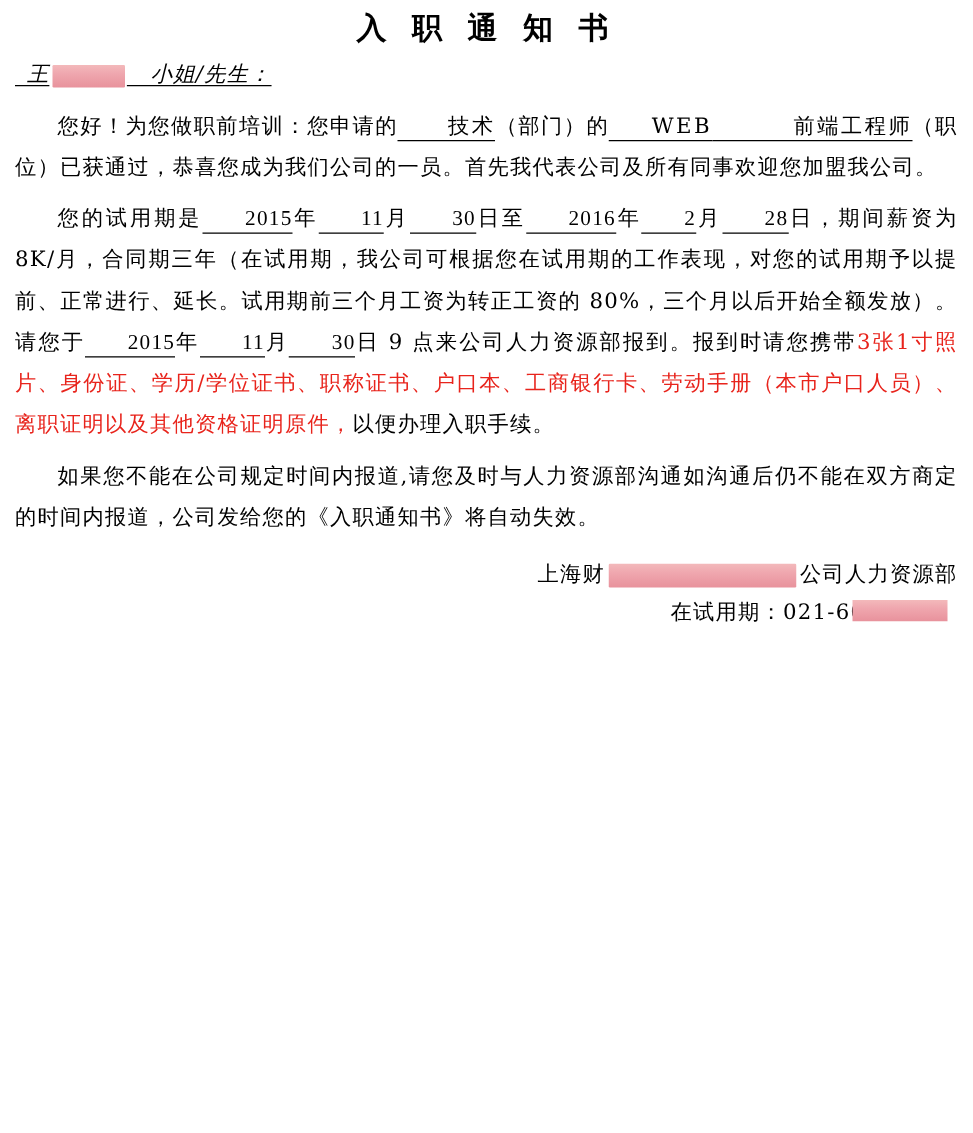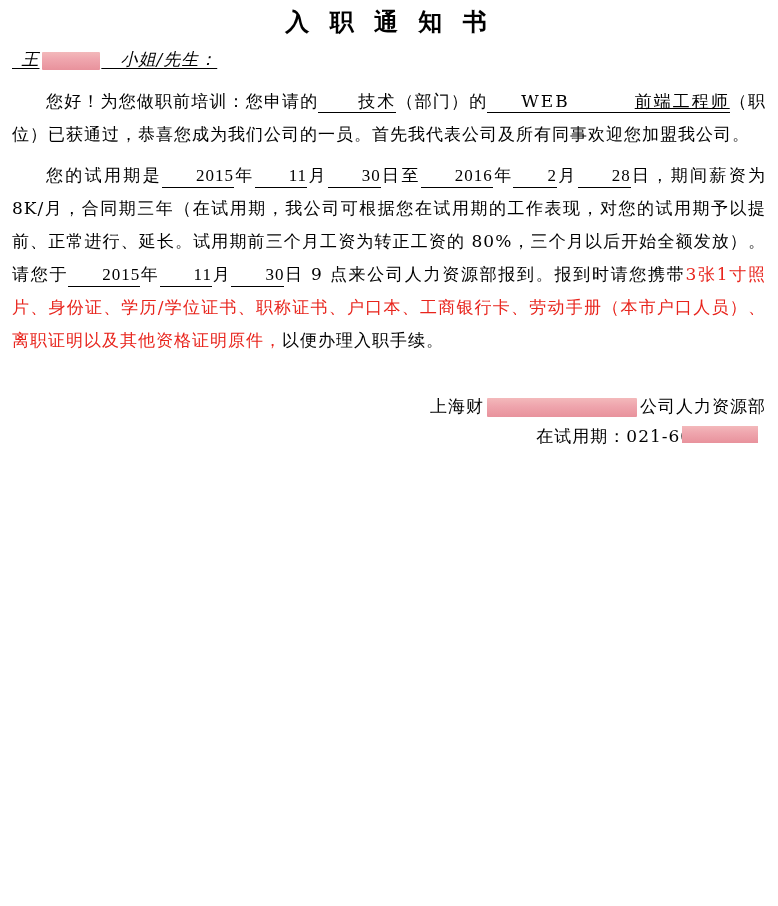--- a/index.html
+++ b/index.html
@@ -64,26 +64,26 @@
   .fill {
     display: inline-block;
     min-width: 58px;
     text-align: right;
     border-bottom: 1px solid #000;
     line-height: 22px;
     letter-spacing: 2px;
   }
   .fill.w-wide { min-width: 78px; }
   .fill.w-narrow { min-width: 40px; }
-  .fill.w-job { min-width: 160px; text-decoration: underline; }
+  .fill.w-job { min-width: 160px; }
   .red {
     color: #e8241c;
   }
   .sign-block {
-    margin-top: 34px;
+    margin-top: 14px;
     font-size: 17px;
     line-height: 30px;
     letter-spacing: 1px;
   }
   .sign-line {
     text-align: right;
     white-space: nowrap;
   }
   .sign-line .lbl { letter-spacing: 2px; }
   .redacted.company {
@@ -137,20 +137,21 @@
   </div>
 
   <p class="body-text">
     <span>您好！为您做职前培训：您申请的</span><span class="fill w-wide">技术</span><span>（部门）的</span><span class="fill w-narrow">WEB</span><span class="fill w-job">前端工程师</span><span>（职位）已获通过，恭喜您成为我们公司的一员。首先我代表公司及所有同事欢迎您加盟我公司。</span>
   </p>
 
   <p class="body-text">
     <span>您的试用期是</span><span class="fill num">2015</span><span>年</span><span class="fill w-narrow num">11</span><span>月</span><span class="fill w-narrow num">30</span><span>日至</span><span class="fill num">2016</span><span>年</span><span class="fill w-narrow num">2</span><span>月</span><span class="fill w-narrow num">28</span><span>日，期间薪资为 8K/月，合同期三年（在试用期，我公司可根据您在试用期的工作表现，对您的试用期予以提前、正常进行、延长。试用期前三个月工资为转正工资的 80%，三个月以后开始全额发放）。请您于</span><span class="fill num">2015</span><span>年</span><span class="fill w-narrow num">11</span><span>月</span><span class="fill w-narrow num">30</span><span>日 9 点来公司人力资源部报到。报到时请您携带</span><span class="red">3张1寸照片、身份证、学历/学位证书、职称证书、户口本、工商银行卡、劳动手册（本市户口人员）、离职证明以及其他资格证明原件，</span><span>以便办理入职手续。</span>
   </p>
 
+  <p class="body-text">如果您不能在公司规定时间内报道,请您及时与人力资源部沟通如沟通后仍不能在双方商定的时间内报道，公司发给您的《入职通知书》将自动失效。</p>
 
 
   <div class="sign-block">
     <div class="sign-line">
       <span>上海财</span><span class="redacted company"></span><span>公司人力资源部</span>
     </div>
     <div class="phone-line">
       <span class="lbl">在试用期：</span><span class="phone-wrap"><span class="phone-num">021-60-92557</span><span class="phone-mask"></span></span>
     </div>
   </div>

